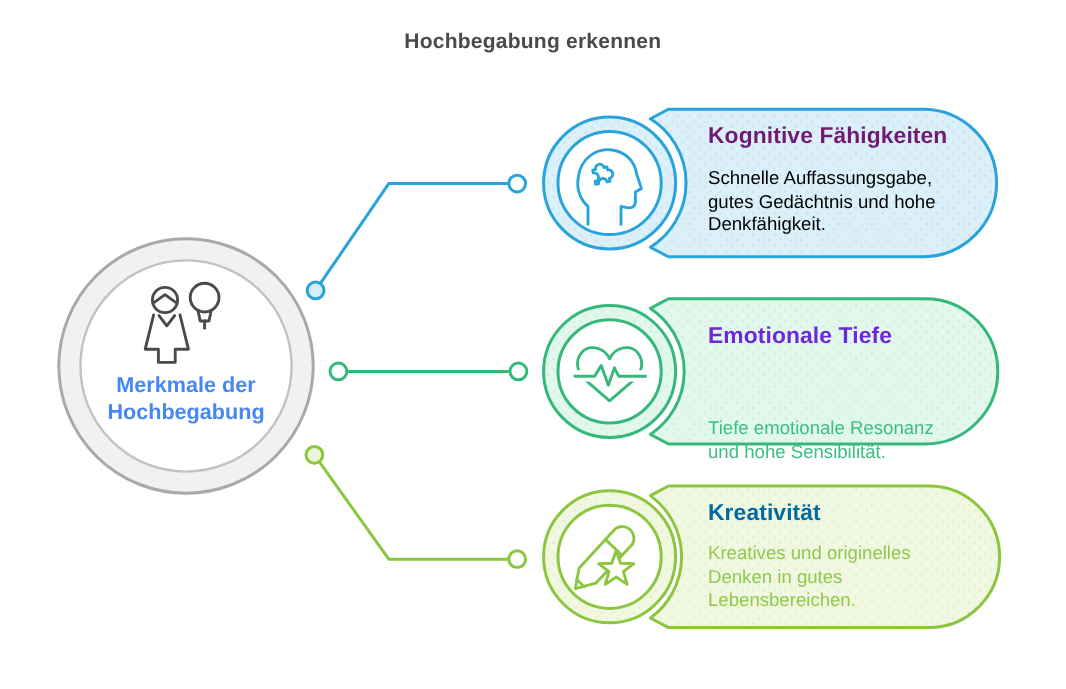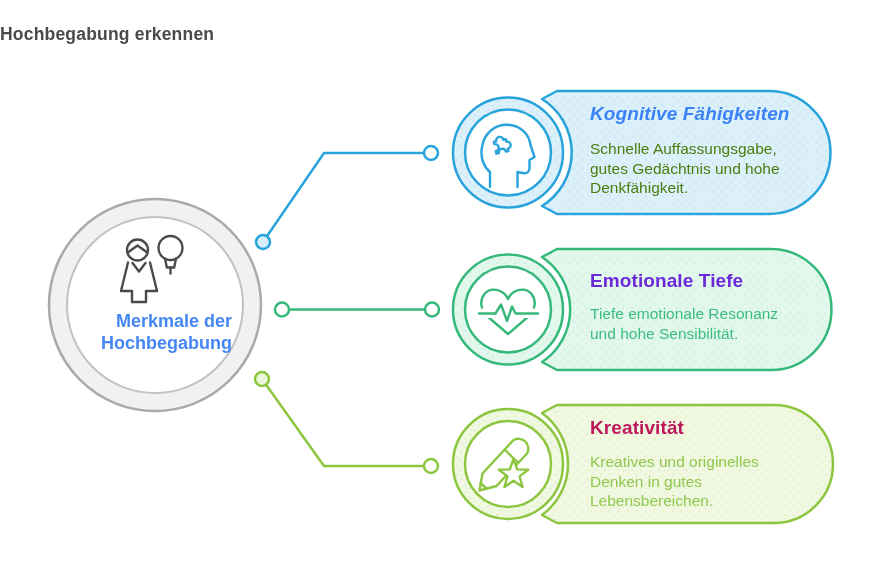--- a/index.html
+++ b/index.html
@@ -7,37 +7,37 @@
     position:relative;
     width:888px;height:574px;
     background:#ffffff;
     font-family:"Liberation Sans", sans-serif;
     overflow:hidden;
   }
   #diagram-svg{position:absolute;left:0;top:0;}
   .overlay{position:absolute;margin:0;padding:0;}
   .page-title{
     left:0;top:24px;width:888px;
-    text-align:left;
+    text-align:center;
     font-size:17.5px;font-weight:bold;color:#4a4a4a;
     letter-spacing:.2px;
   }
   .center-label{
     left:78px;top:310px;width:154px;
-    text-align:right;
+    text-align:center;
     font-size:18px;font-weight:bold;line-height:22px;
     color:#4587f4;
   }
   .card-title{font-size:19px;font-weight:bold;letter-spacing:.1px;}
   .card-desc{font-size:15.5px;line-height:19.5px;}
-  .t-blue{color:#3b82f6;font-style:italic;}
-  .d-blue{color:#4d7c0f;}
+  .t-blue{color:#701a75;}
+  .d-blue{color:#000000;}
   .t-green{color:#6d28d9;}
-  .d-green{color:#3cbd7f;}
-  .t-lime{color:#be185d;}
+  .d-green{color:#3cbd7f;margin-top:44px;}
+  .t-lime{color:#0369a1;}
   .d-lime{color:#90c84d;}
   .pos-title-1{left:590px;top:103px;width:230px;}
   .pos-desc-1{left:590px;top:139px;width:205px;}
   .pos-title-2{left:590px;top:270px;width:230px;}
   .pos-desc-2{left:590px;top:304px;width:205px;}
   .pos-title-3{left:590px;top:417px;width:230px;}
   .pos-desc-3{left:590px;top:452px;width:196px;}
 </style>
 </head>
 <body>

